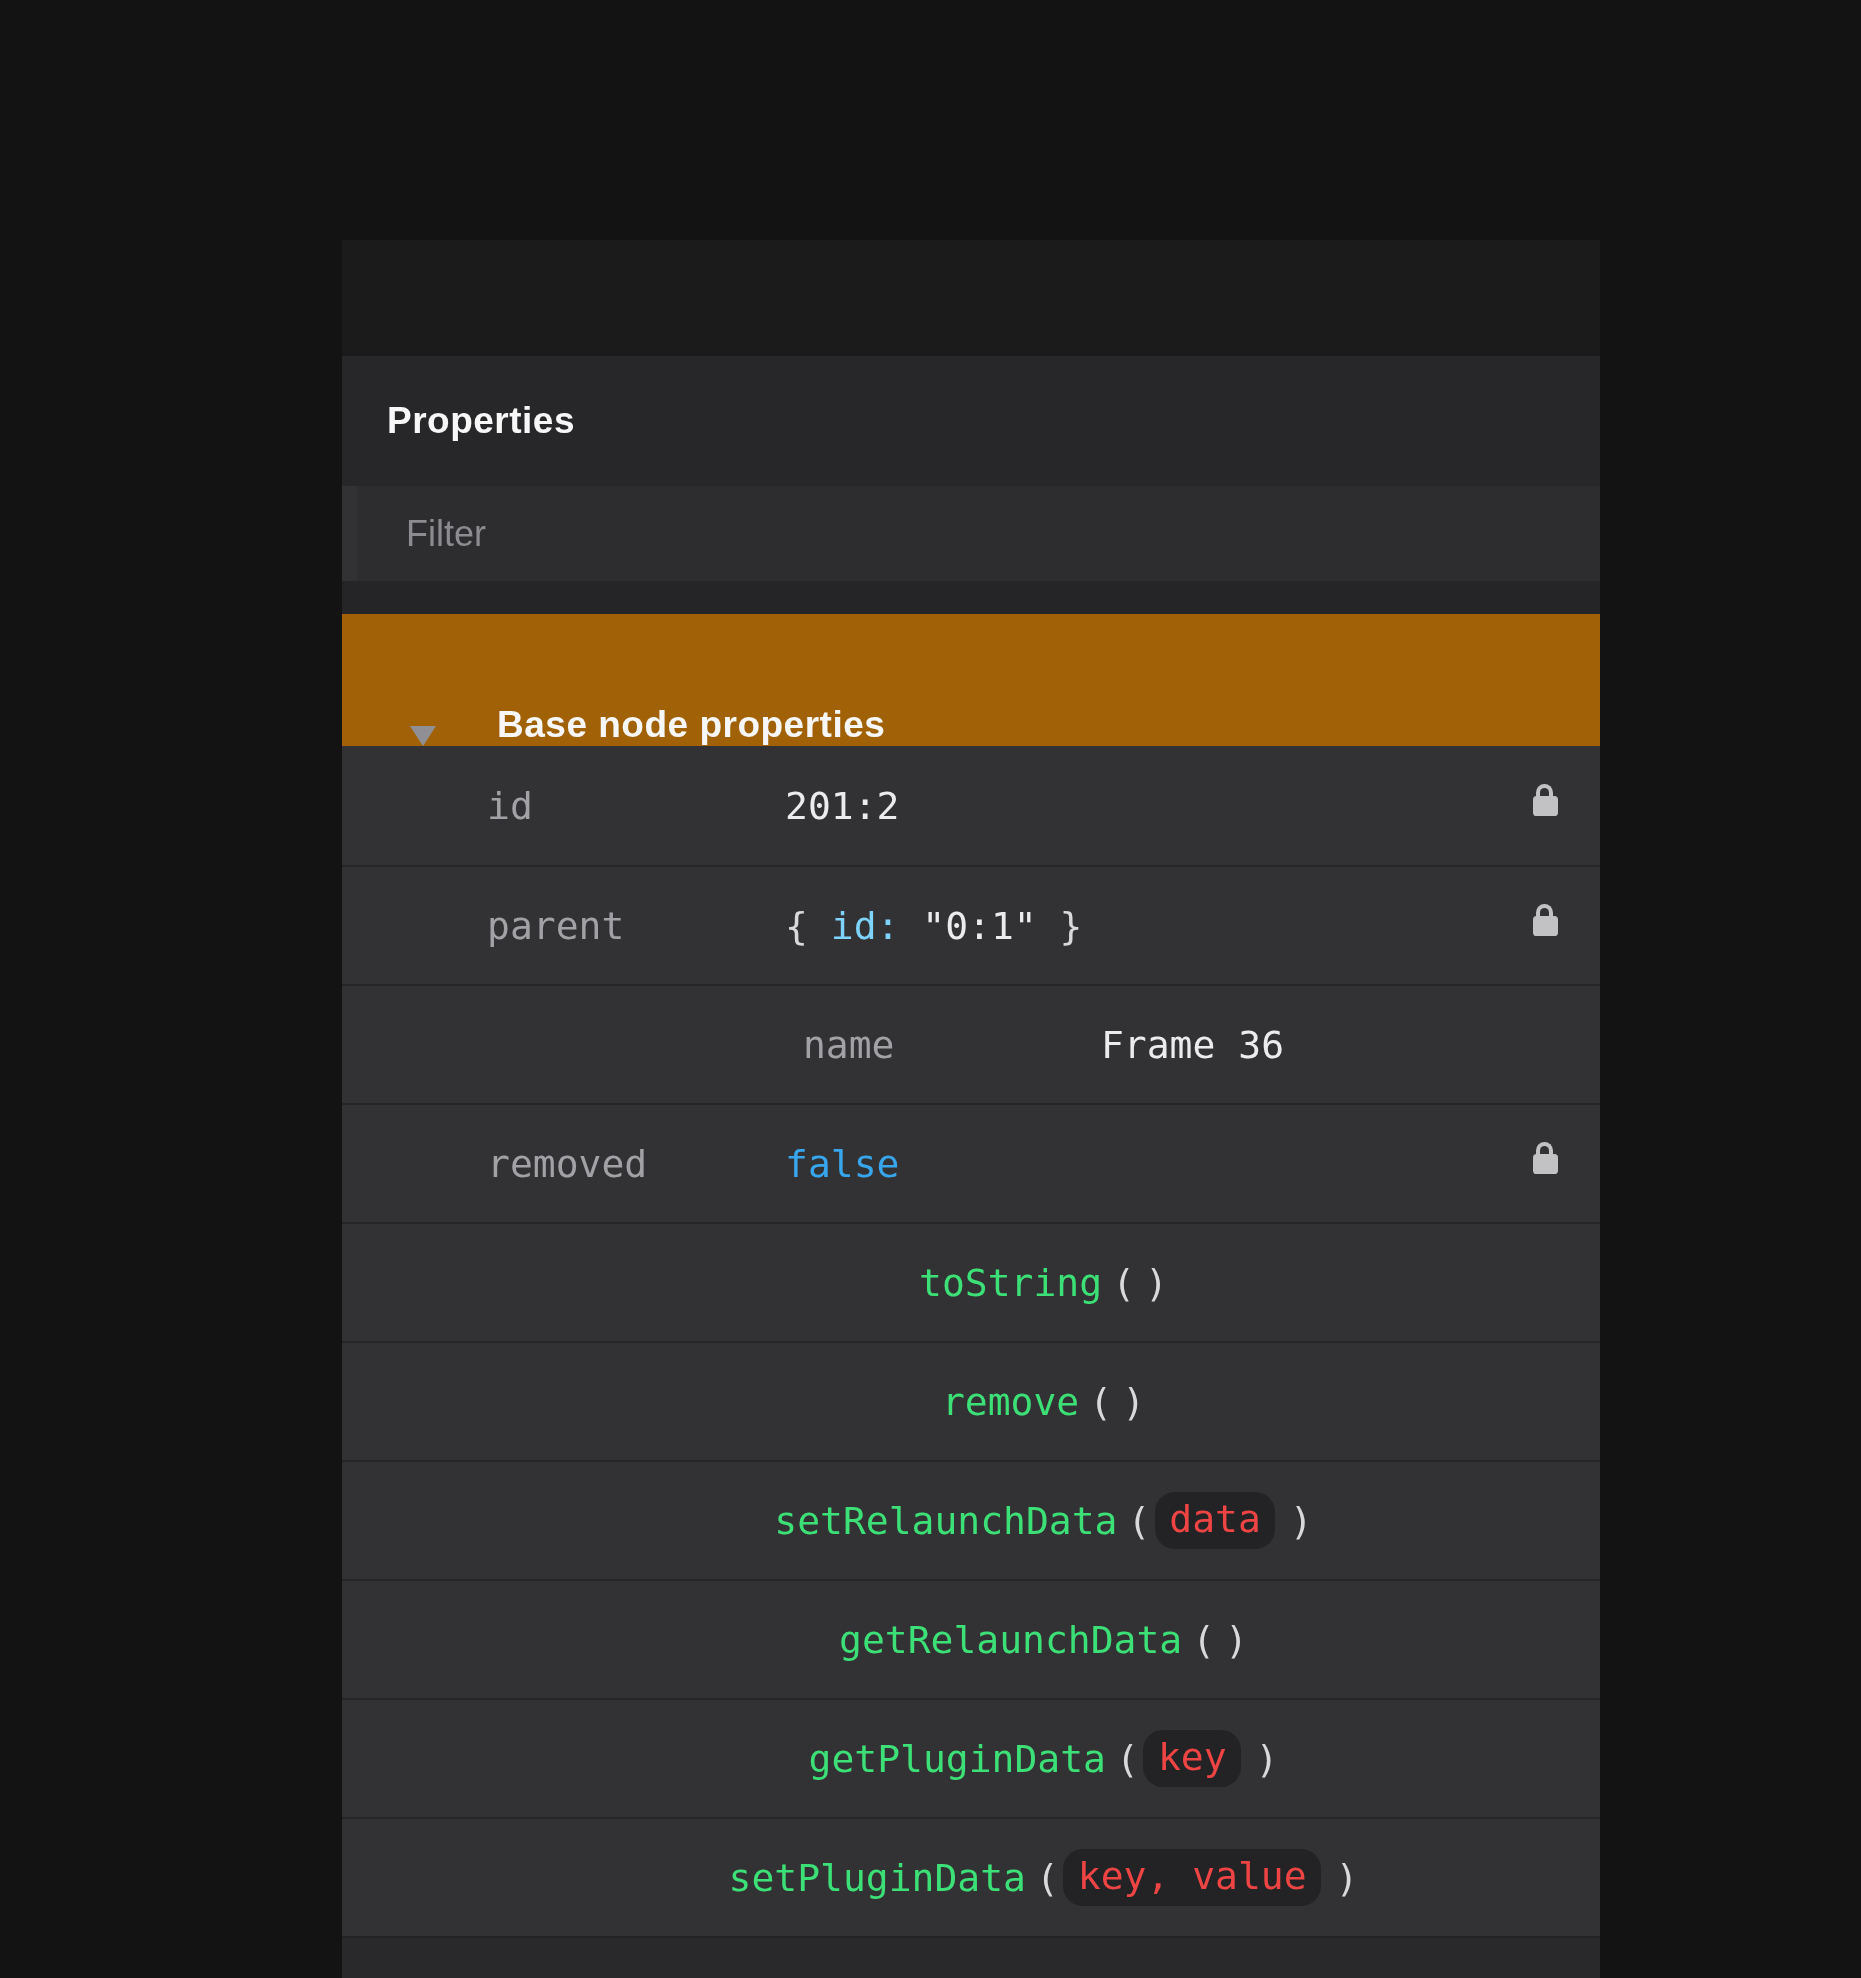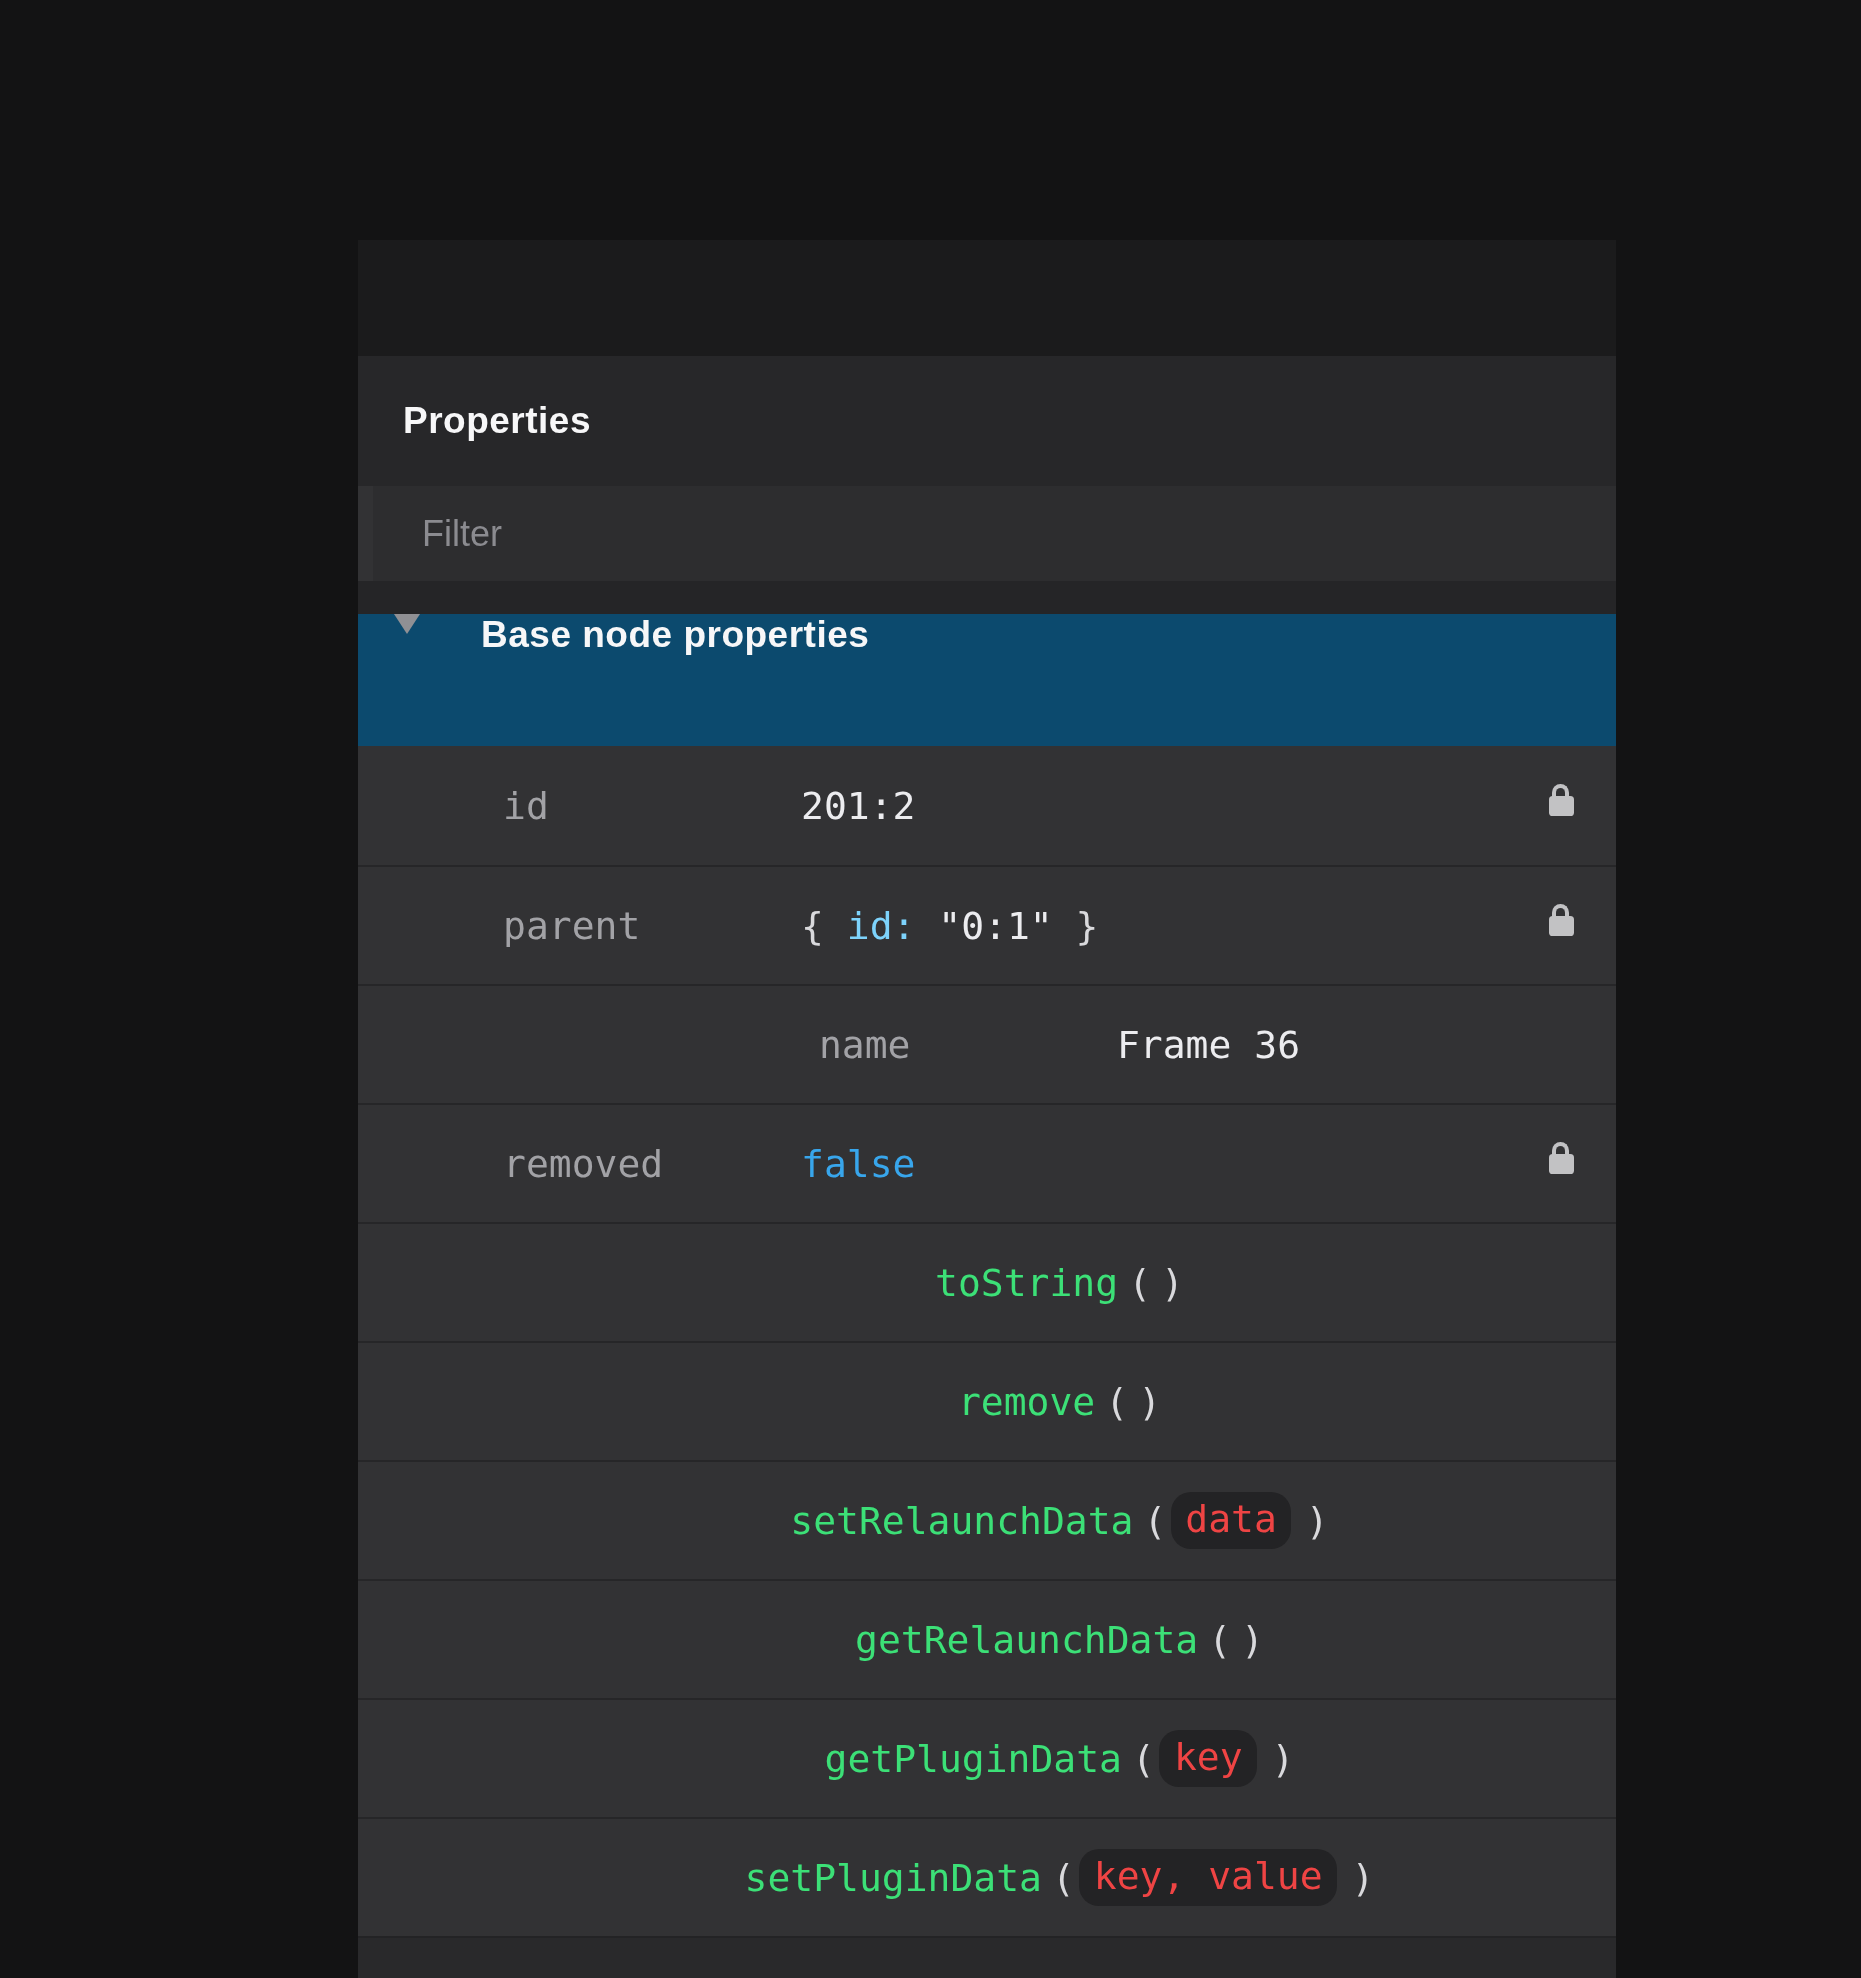--- a/index.html
+++ b/index.html
@@ -6,21 +6,21 @@
     margin: 0;
     padding: 0;
     width: 1862px;
     height: 1978px;
     background: #131314;
     overflow: hidden;
     font-family: "Liberation Sans", sans-serif;
   }
   .panel {
     position: absolute;
-    left: 358px;
+    left: 342px;
     top: 240px;
     width: 1258px;
     bottom: 0;
     display: flex;
     flex-direction: column;
     background: #323234;
   }
   .topstrip {
     height: 116px;
     background: #1b1b1c;
@@ -64,24 +64,24 @@
     color: #8b8b90;
     opacity: 1;
   }
   .gapband {
     height: 33px;
     background: #252527;
     flex: 0 0 auto;
   }
   .section-head {
     height: 132px;
-    background: #0c4a6e;
-    display: flex;
-    align-items: flex-start;
-    padding-left: 36px;
+    background: #a16207;
+    display: flex;
+    align-items: flex-end;
+    padding-left: 68px;
     box-sizing: border-box;
     flex: 0 0 auto;
     cursor: default;
   }
   .tri-down {
     width: 0;
     height: 0;
     border-left: 13.6px solid transparent;
     border-right: 13.6px solid transparent;
     border-top: 20px solid #909094;

